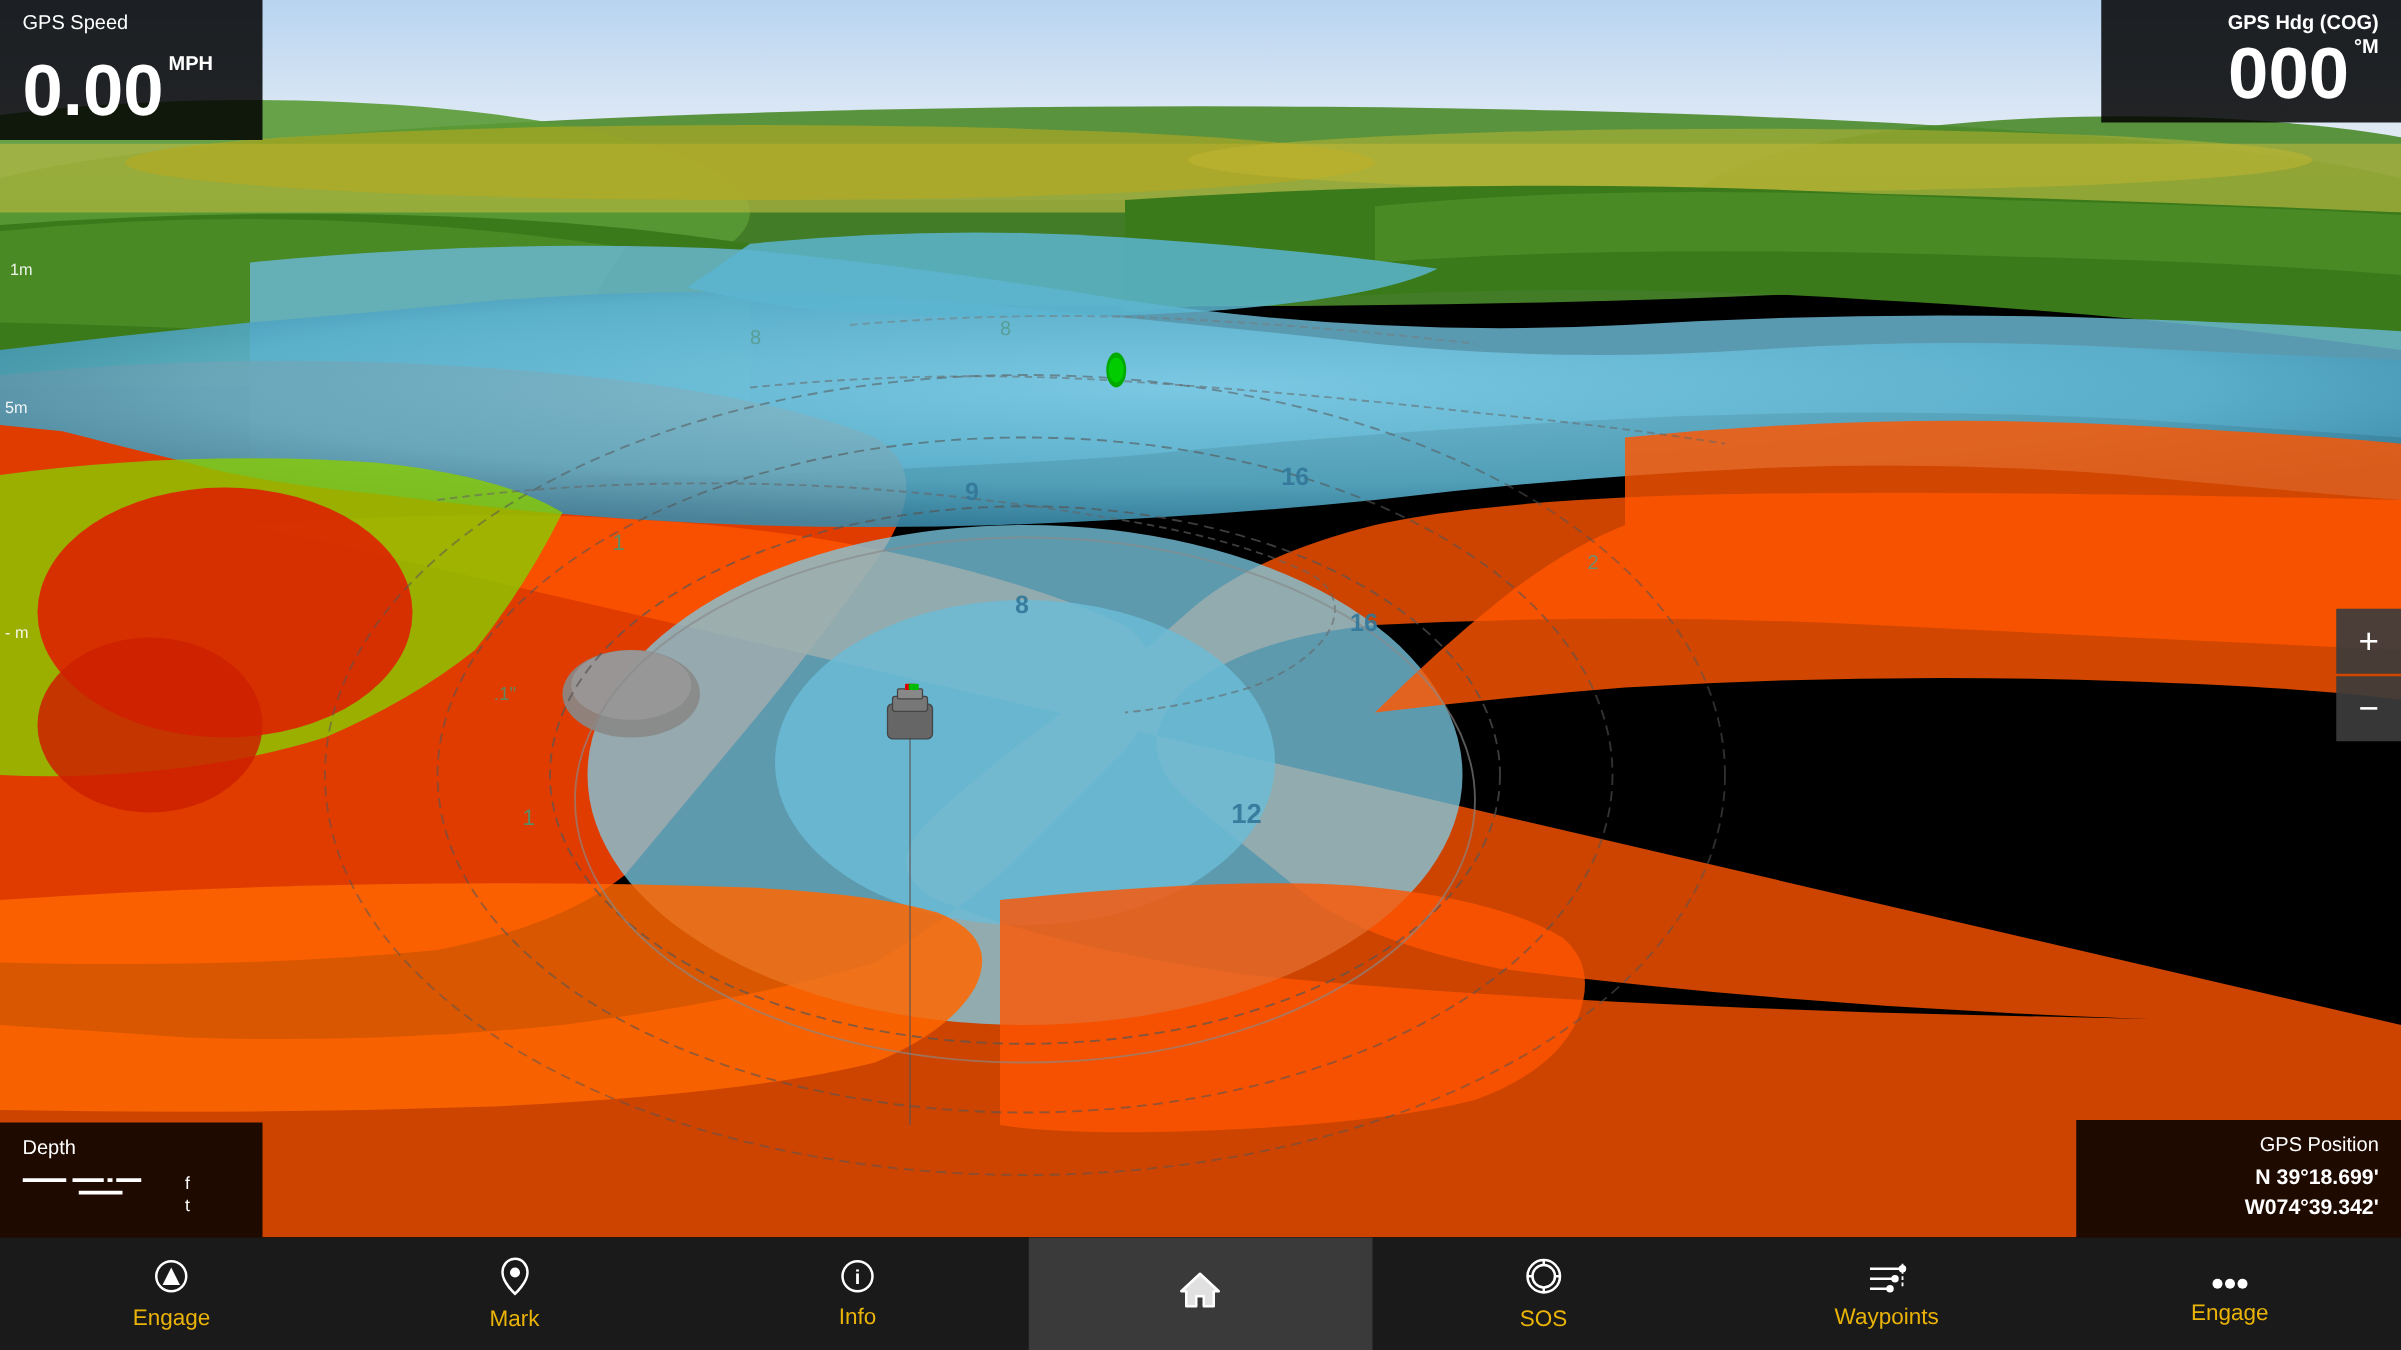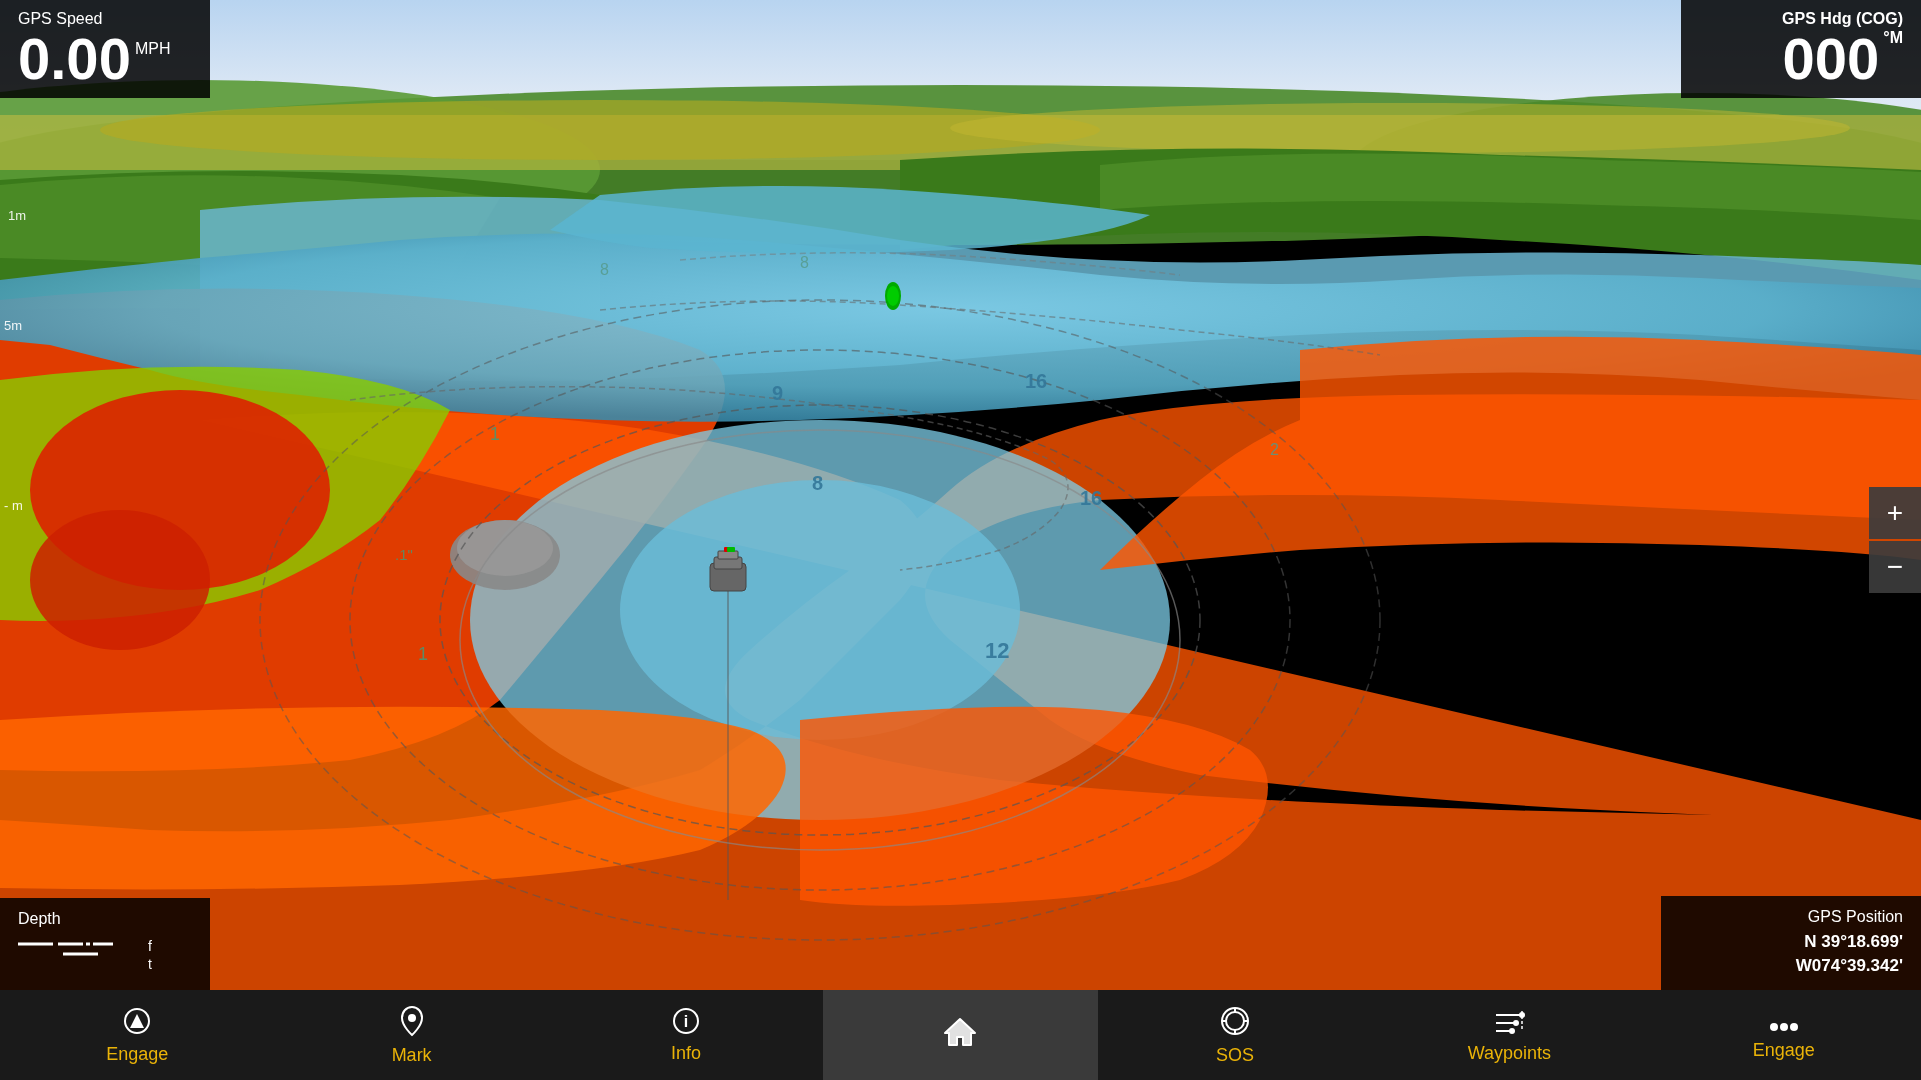--- a/index.html
+++ b/index.html
@@ -31,35 +31,35 @@
       position: absolute;
       top: 0; left: 0;
       background: rgba(0,0,0,0.85);
       color: #fff;
       padding: 10px 18px 10px 18px;
       min-width: 210px;
     }
     .gps-speed-overlay .label {
       font-size: 16px;
       font-weight: normal;
-      margin-bottom: 2px;
+      margin-bottom: 16px;
     }
     .gps-speed-overlay .value-row {
       display: flex;
-      align-items: center;
+      align-items: flex-start;
       gap: 4px;
     }
     .gps-speed-overlay .big-value {
       font-size: 58px;
       font-weight: bold;
       line-height: 1;
     }
     .gps-speed-overlay .unit {
       font-size: 16px;
-      font-weight: normal;
+      font-weight: bold;
       line-height: 1;
       margin-bottom: 20px;
     }
 
     
     .gps-hdg-overlay {
       position: absolute;
       top: 0; right: 0;
       background: rgba(0,0,0,0.85);
       color: #fff;

